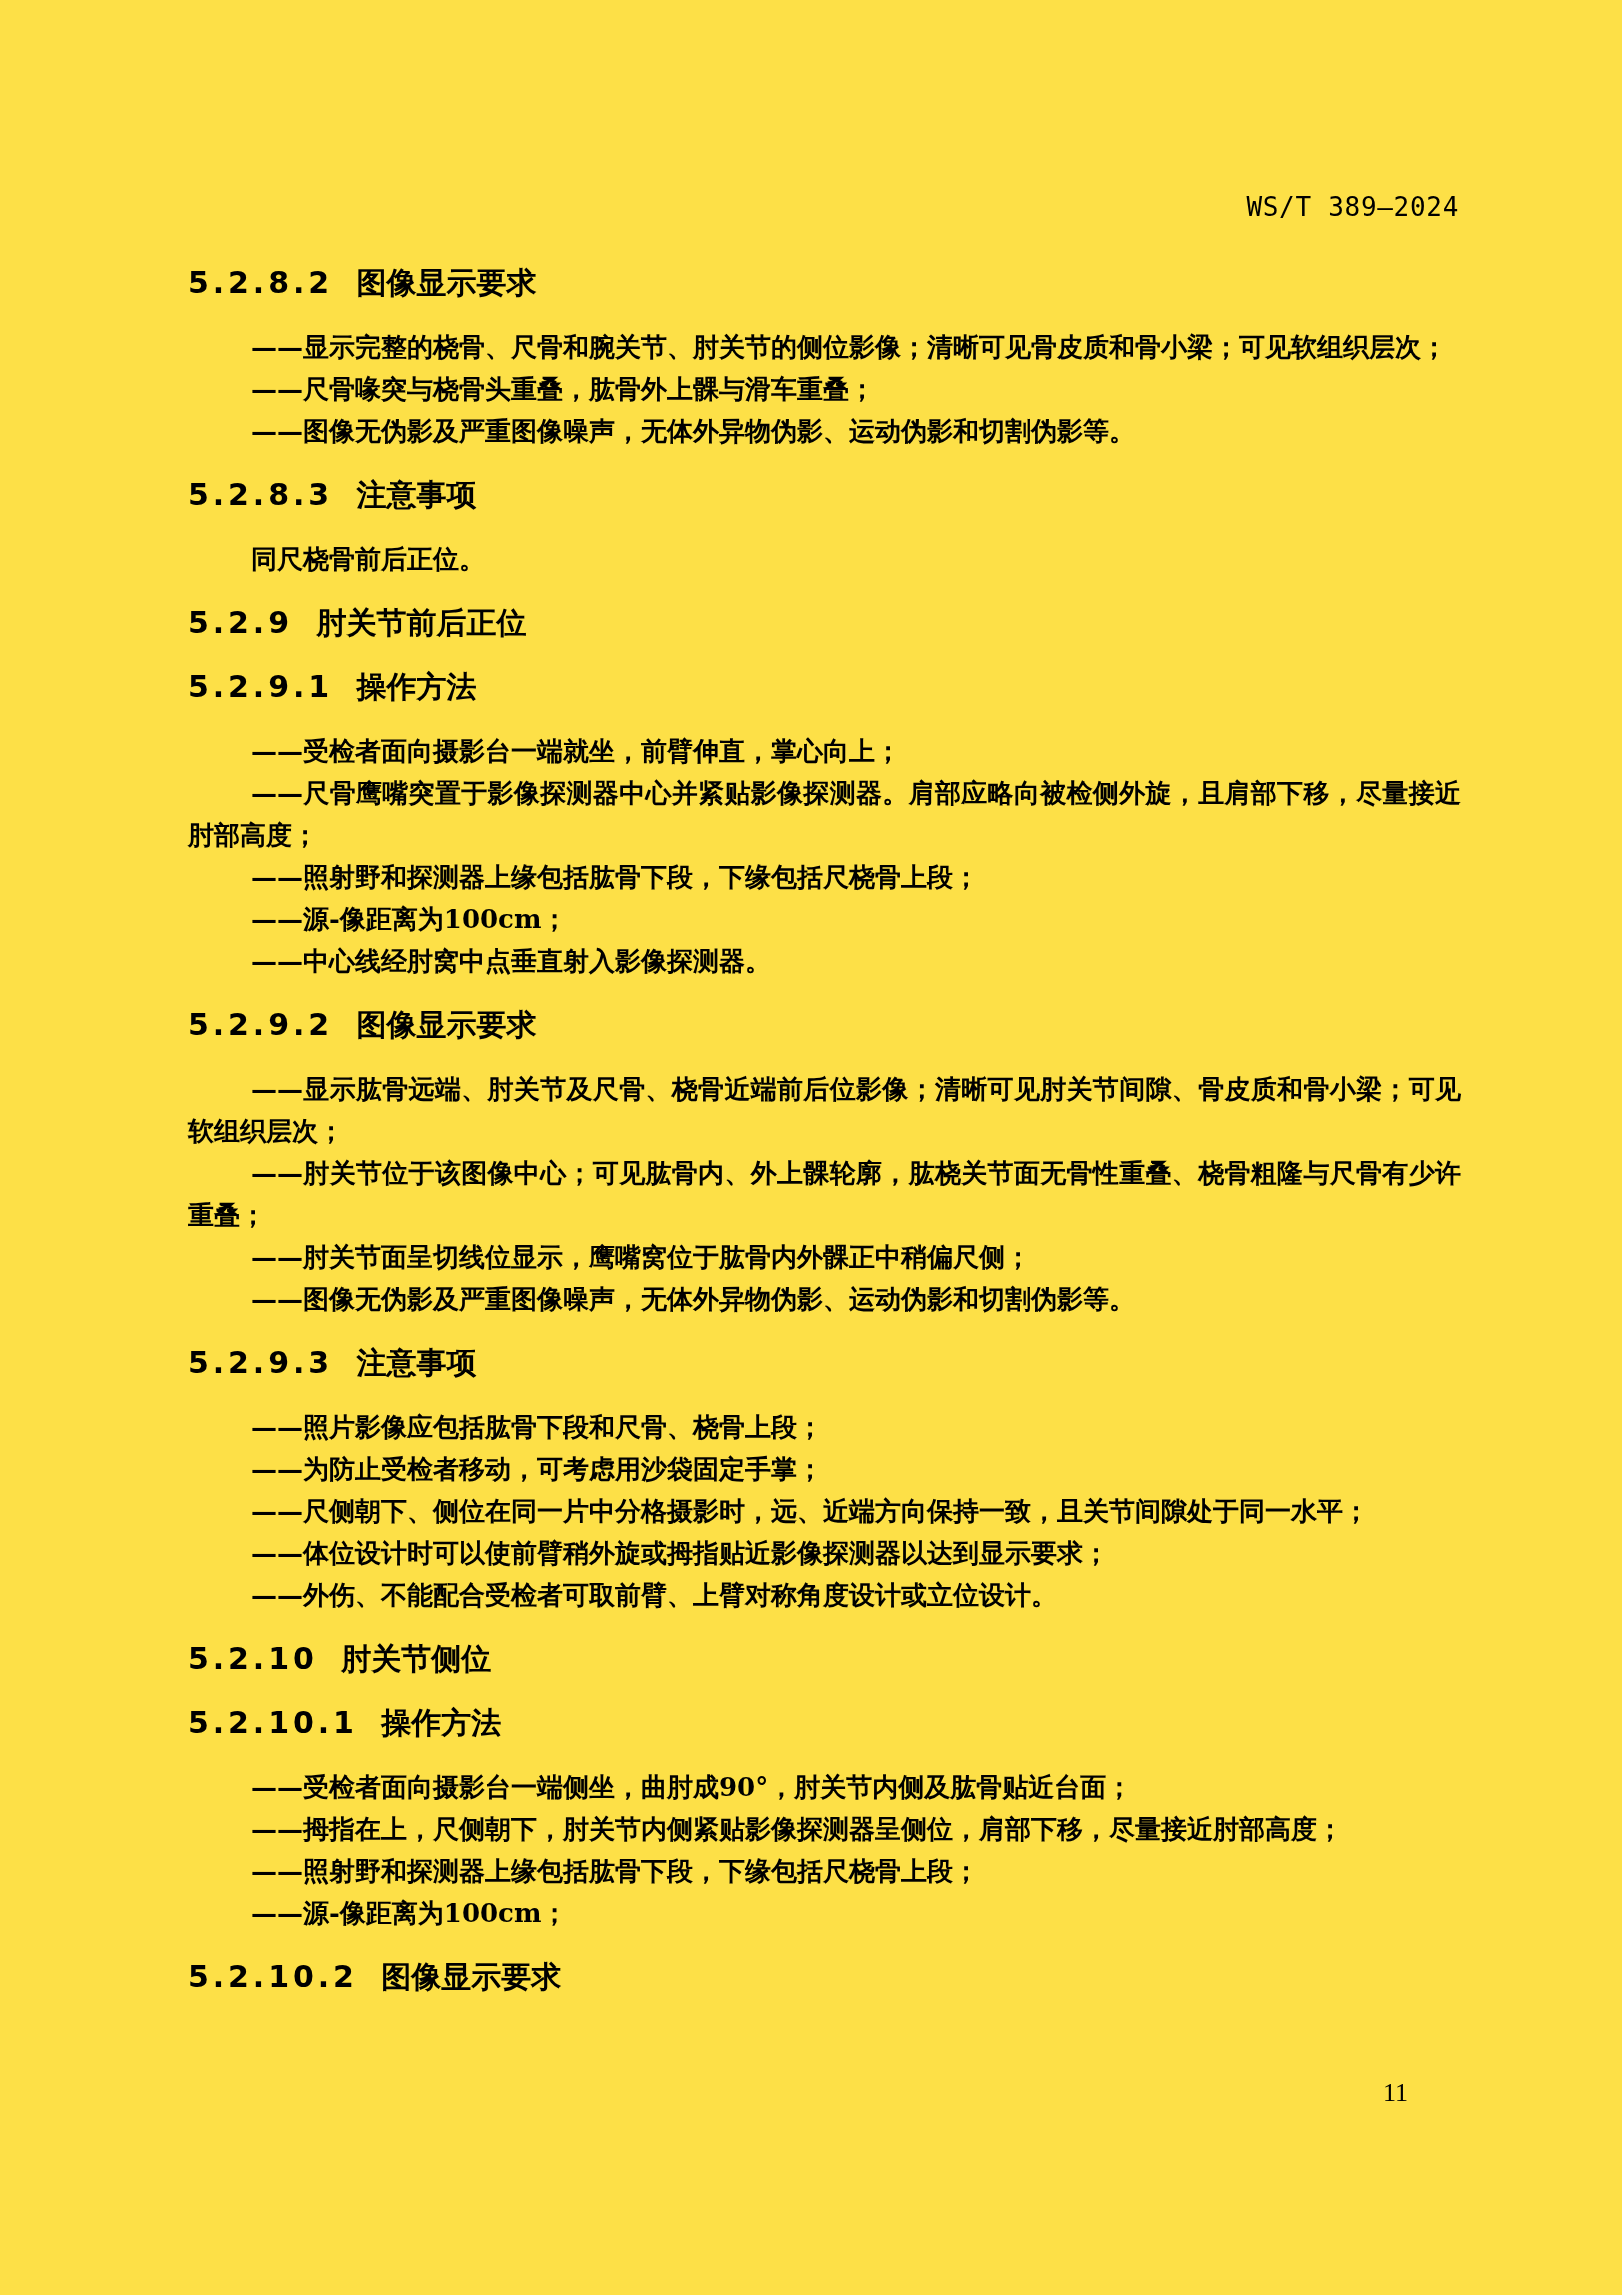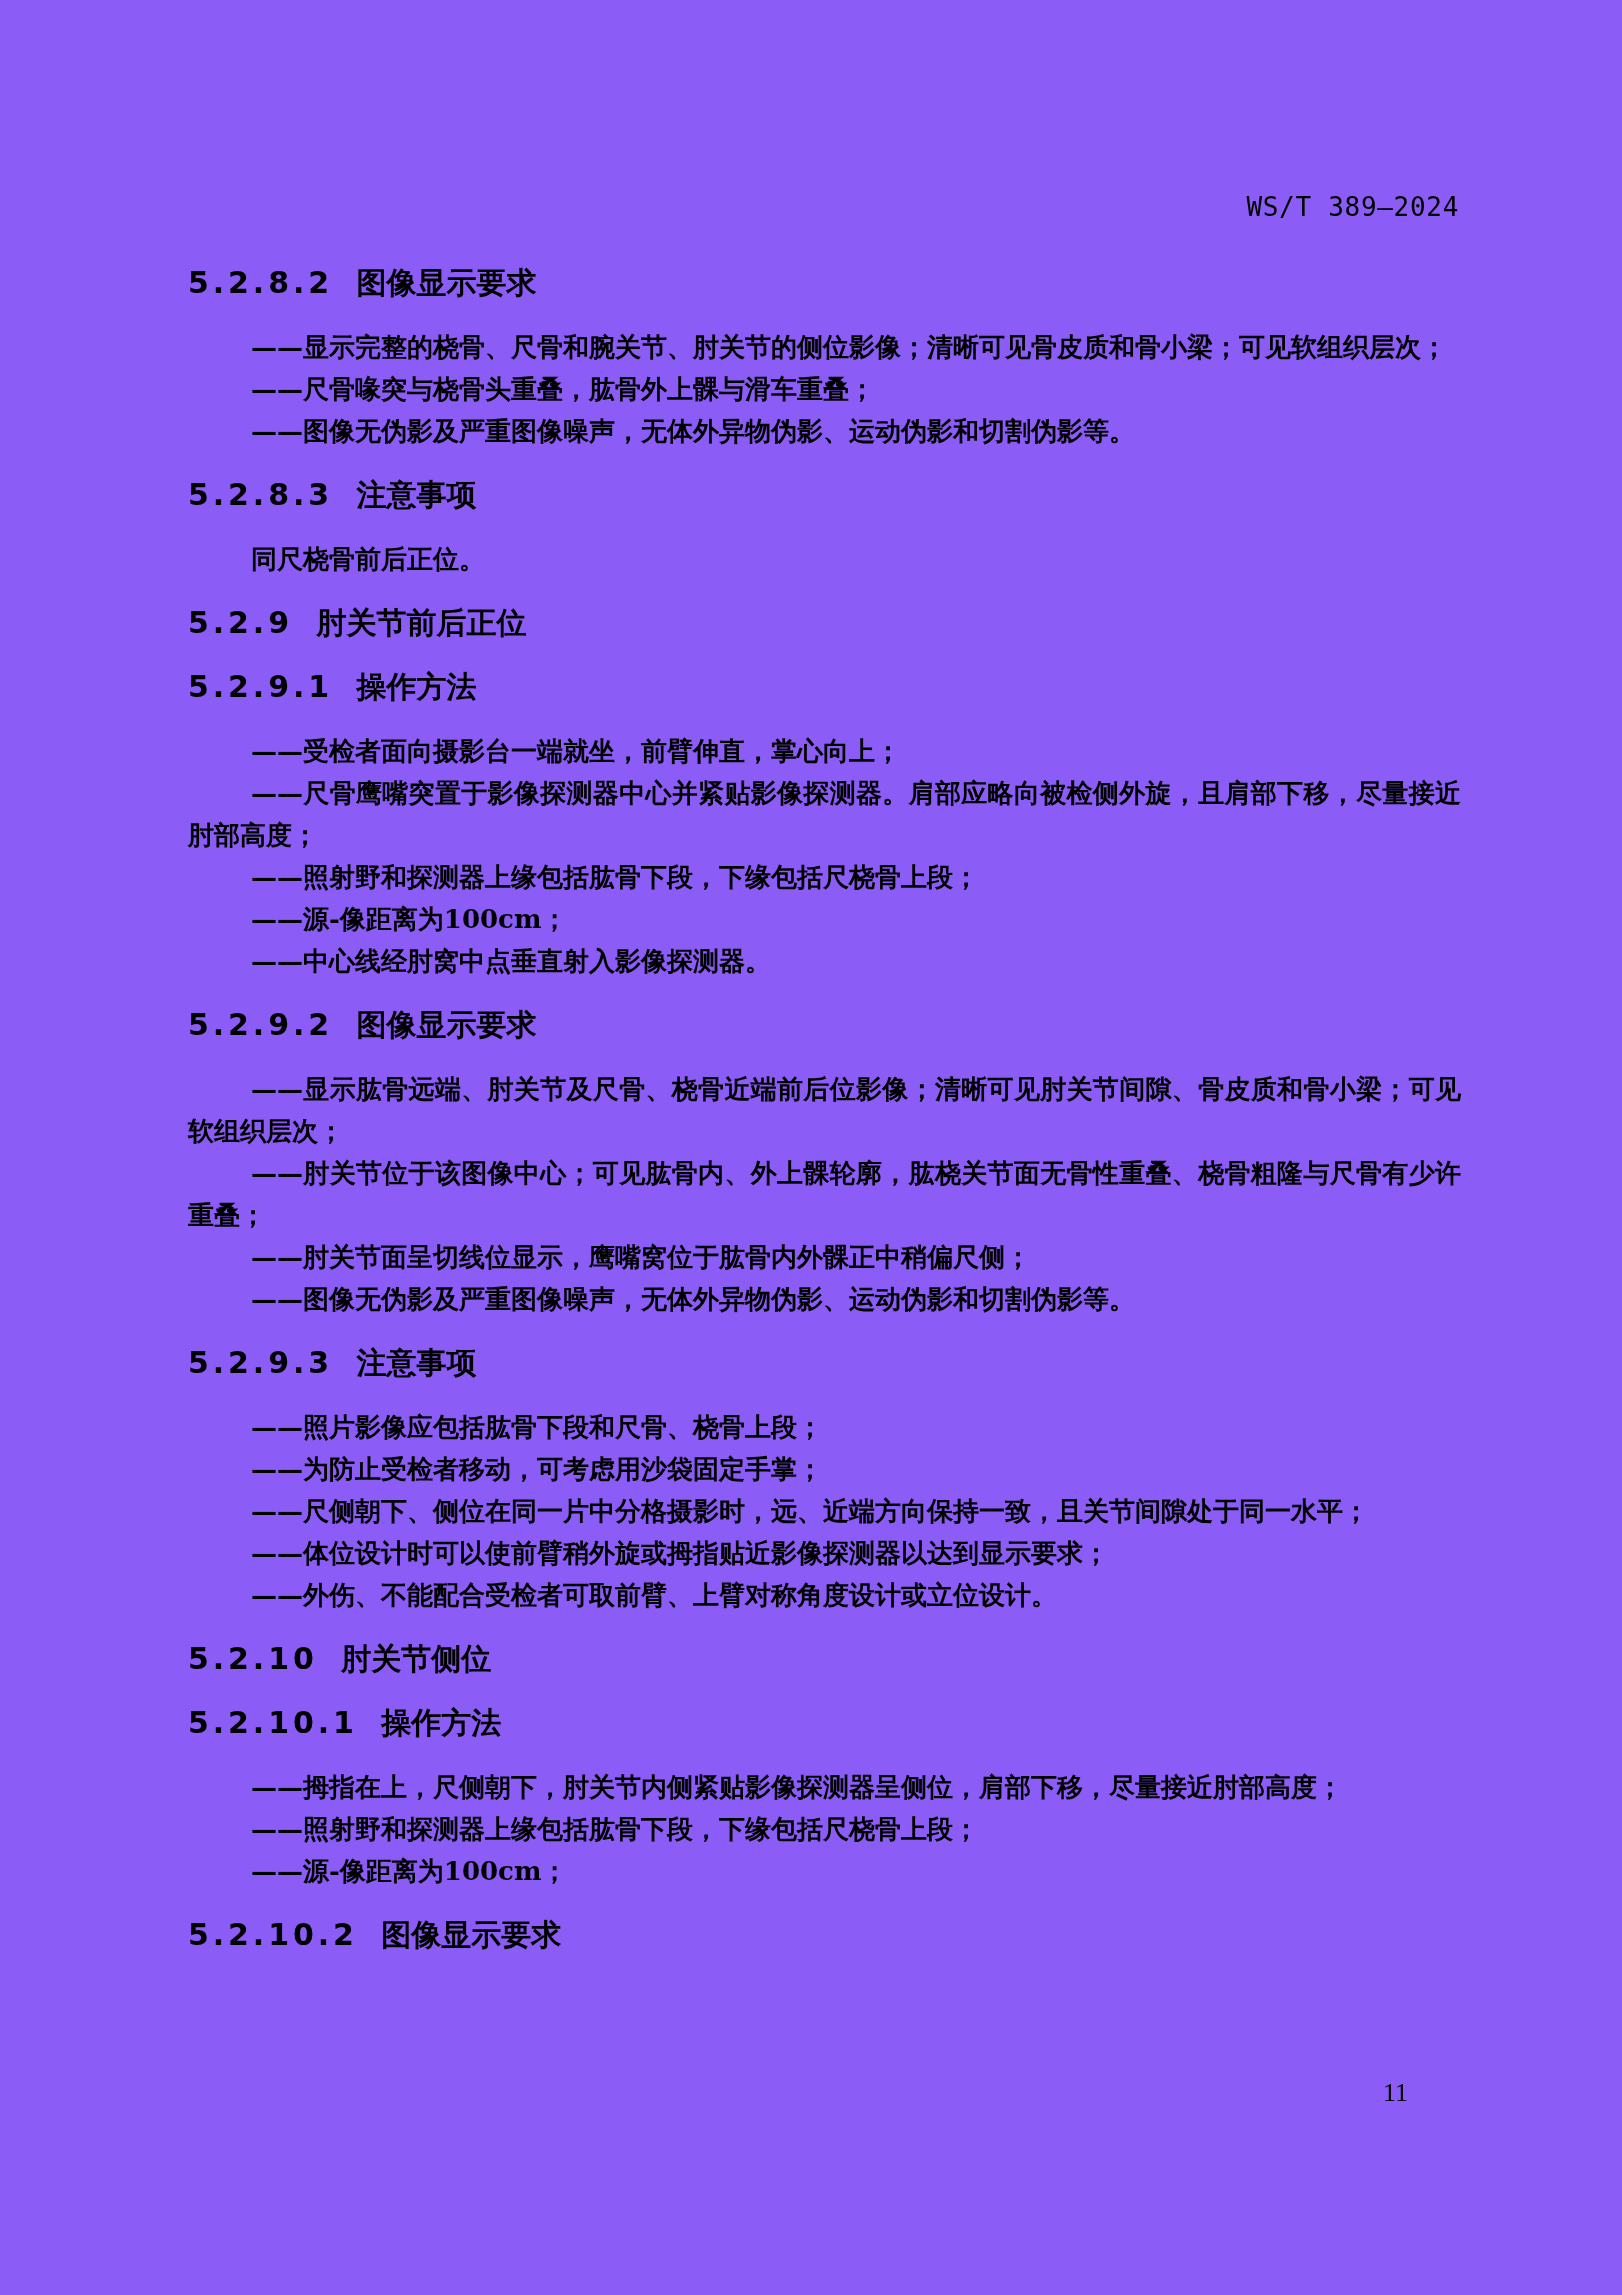--- a/index.html
+++ b/index.html
@@ -13,21 +13,21 @@
       position: relative;
       overflow: hidden;
       color: #000000;
       font-family: "DejaVu Serif", "Liberation Serif", serif;
     }
     .page {
       position: absolute;
       left: 0; top: 0;
       width: 1623px;
       height: 2295px;
-      background: #8b5cf6;
+      background: #fde047;
     }
     .doc-code {
       position: absolute;
       top: 194px;
       right: 164px;
       font-family: "DejaVu Sans Mono", "Liberation Mono", monospace;
       font-size: 26px;
       letter-spacing: 0.7px;
       line-height: 1;
     }
@@ -134,20 +134,21 @@
 
     <h3 class="heading">
       <span class="num">5.2.10</span><span>肘关节侧位</span>
     </h3>
     <div class="gap-heading-heading"></div>
 
     <h3 class="heading">
       <span class="num">5.2.10.1</span><span>操作方法</span>
     </h3>
     <div class="gap-after-heading"></div>
+    <p class="para">——受检者面向摄影台一端侧坐，曲肘成90°，肘关节内侧及肱骨贴近台面；</p>
     <p class="para">——拇指在上，尺侧朝下，肘关节内侧紧贴影像探测器呈侧位，肩部下移，尽量接近肘部高度；</p>
     <p class="para">——照射野和探测器上缘包括肱骨下段，下缘包括尺桡骨上段；</p>
     <p class="para">——源-像距离为100cm；</p>
     <div class="gap-after-block"></div>
 
     <h3 class="heading">
       <span class="num">5.2.10.2</span><span>图像显示要求</span>
     </h3>
 
   </div>

